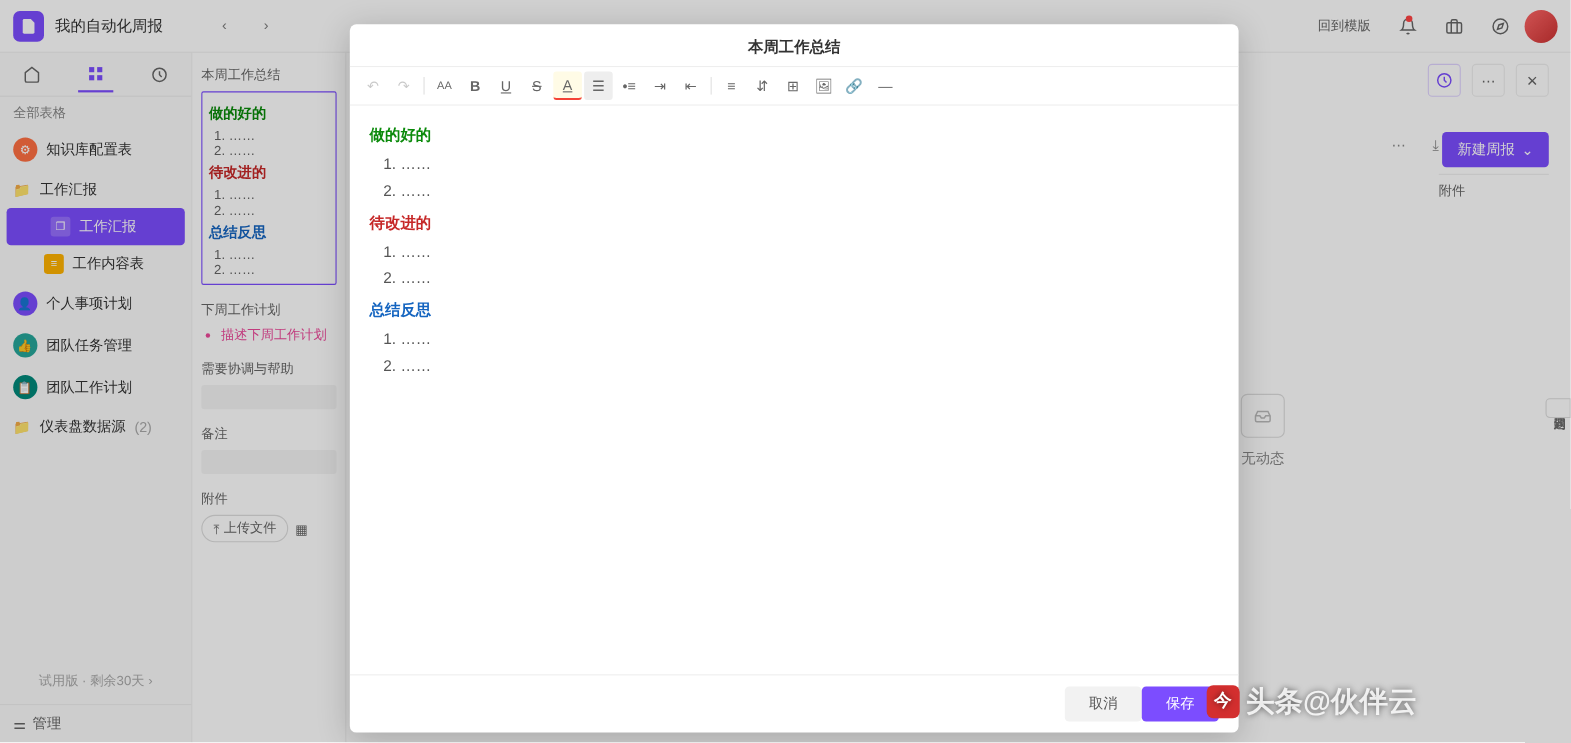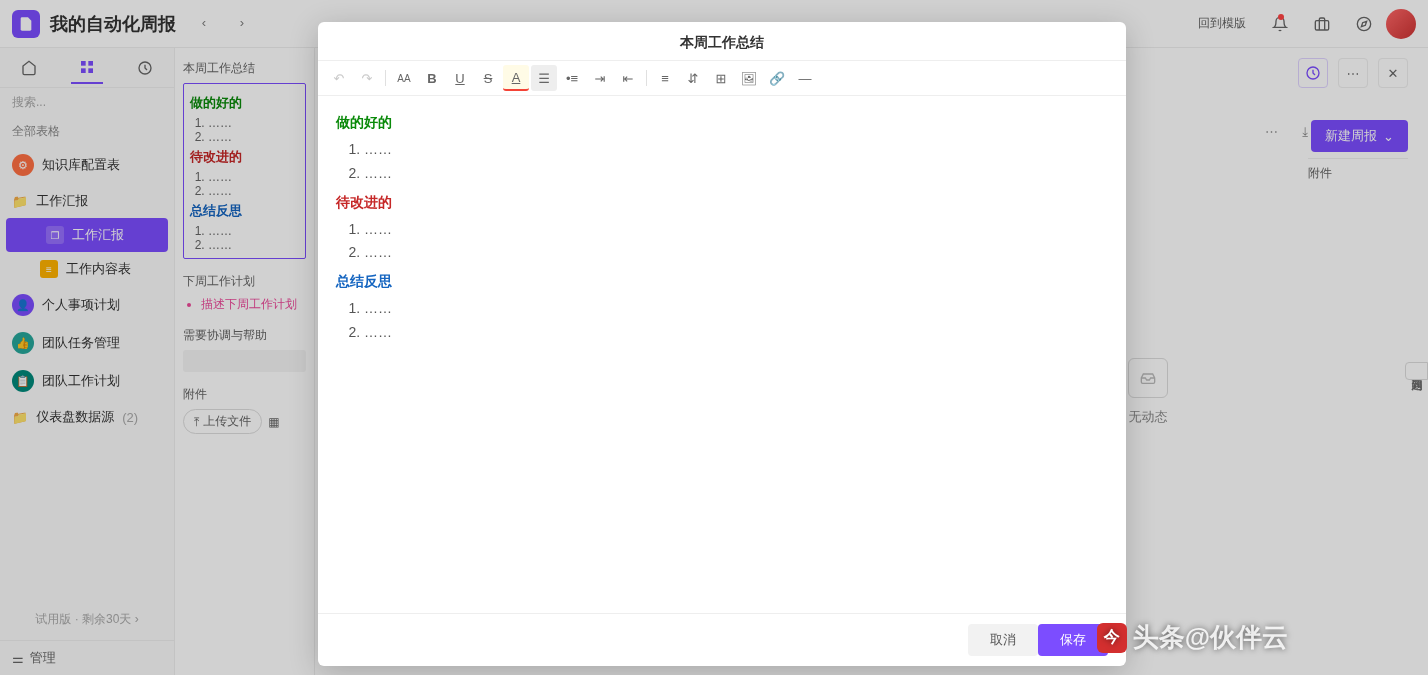--- a/index.html
+++ b/index.html
@@ -1,21 +1,21 @@
 <!DOCTYPE html>
 <html><head>
 <meta charset="utf-8">
 <style>
 * { box-sizing: border-box; margin: 0; padding: 0; }
 body { font-family: -apple-system, "PingFang SC", "Microsoft YaHei", sans-serif; font-size: 13px; color: #333; background: #fff; width: 1428px; height: 675px; overflow: hidden; position: relative; }
 
 
 .top-header { height: 48px; display: flex; align-items: center; padding: 0 12px; border-bottom: 1px solid #eee; }
 .doc-icon { width: 28px; height: 28px; background: #7c4dff; border-radius: 6px; display: flex; align-items: center; justify-content: center; color: #fff; margin-right: 10px; }
-.doc-title { font-weight: 700; font-size: 18px; flex: 0 0 auto; }
+.doc-title { font-weight: 400; font-size: 14px; flex: 0 0 auto; }
 .header-spacer { flex: 1; }
 .header-right { display: flex; align-items: center; gap: 14px; color: #666; }
 .header-icon { width: 28px; height: 28px; display: flex; align-items: center; justify-content: flex-end; cursor: pointer; position: relative; }
 .red-dot::after { content: ''; position: absolute; top: 4px; right: 4px; width: 6px; height: 6px; background: #f44; border-radius: 50%; }
 .avatar { width: 30px; height: 30px; border-radius: 50%; background: linear-gradient(135deg,#f66,#c33); }
 
 
 .main-layout { display: flex; height: calc(675px - 48px); }
 
 
@@ -150,21 +150,20 @@
             <rect x="14" y="14" width="7" height="7"></rect>
           </svg>
         </div>
       <div class="side-tab">
           <svg viewBox="0 0 24 24" fill="none" stroke="currentColor" stroke-width="2">
             <circle cx="12" cy="12" r="9"></circle>
             <path d="M12 7v5l3 3"></path>
           </svg>
         </div>
     </div>
-    <div class="search-row">搜索...</div>
     <div class="side-section-title">全部表格</div>
     <div class="side-list">
       <div class="side-item">
         <div class="side-ico ico-orange">⚙</div>
         <span>知识库配置表</span>
       </div>
       <div class="side-item">
         <span class="folder-ico">📁</span>
         <span>工作汇报</span>
       </div>
@@ -225,20 +224,24 @@
       </div>
     </div>
     <div class="preview-block">
       <div class="preview-title">下周工作计划</div>
       <ul class="preview-ul">
           <li>描述下周工作计划</li>
         </ul>
     </div>
     <div class="preview-block">
       <div class="preview-title">需要协调与帮助</div>
+      <div class="preview-gray" style="height:22px;"></div>
+    </div>
+    <div class="preview-block">
+      <div class="preview-title">备注</div>
       <div class="preview-gray" style="height:22px;"></div>
     </div>
     <div class="preview-block">
       <div class="preview-title">附件</div>
       <div class="attach-row">
         <div class="upload-btn">
           <span>⤒</span>
           <span>上传文件</span>
         </div>
         <span style="cursor:pointer">▦</span>

